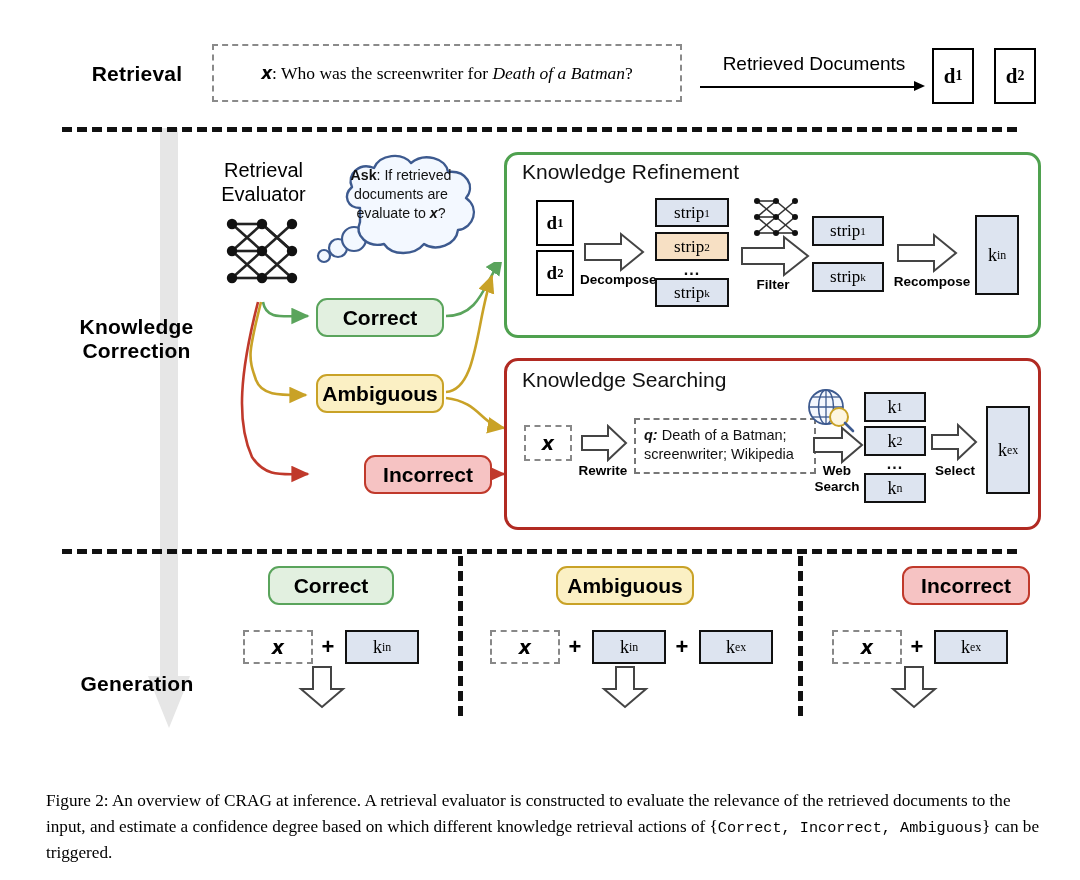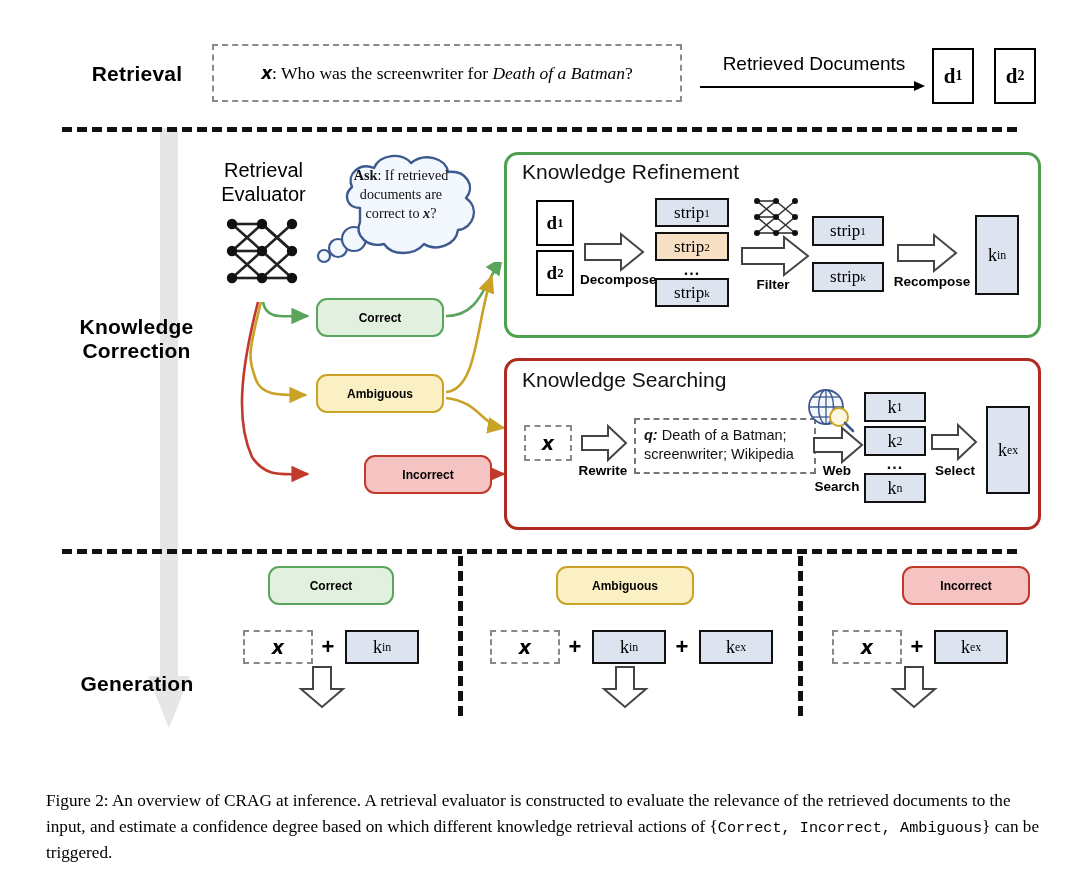--- a/index.html
+++ b/index.html
@@ -36,27 +36,27 @@
 
   
   .docbox{border:2.5px solid #000;background:#fff;
           font-family:"Liberation Serif",serif;font-weight:bold;font-size:21px;}
   .sub{font-size:.66em;vertical-align:sub;}
 
   
   .evaltitle{font-size:20px;line-height:1.2;}
 
   
-  .bubble-text{position:absolute;font-size:14.2px;line-height:1.34;text-align:center;color:#111;font-family:Liberation Serif, serif;}
+  .bubble-text{position:absolute;font-size:14.2px;line-height:1.34;text-align:center;color:#111;}
   .bubble-text b{font-weight:bold;}
   .bubble-text .bx{font-weight:bold;font-style:italic;}
 
   
   .pill{border-radius:11px;border-width:2.5px;border-style:solid;
-        font-weight:bold;font-size:12px;}
+        font-weight:bold;font-size:21px;}
   .pill.correct{background:#e2f0e0;border-color:#5aa45c;}
   .pill.ambig  {background:#fbf0c4;border-color:#c9a227;}
   .pill.incorrect{background:#f6c3c3;border-color:#c0392b;margin-left:48px;}
 
   
   .module{border-radius:14px;border-width:3px;border-style:solid;background:#fff;}
   .module.green{border-color:#4fa14f;}
   .module.red{border-color:#b12a22;}
   .module-title{position:absolute;font-size:21px;color:#111;}
 
@@ -183,21 +183,21 @@
              C166,24 176,40 166,52
              C180,62 174,82 158,84
              C156,99 136,106 124,98
              C114,110 92,110 84,98
              C68,102 54,90 60,76
              Z" fill="#f3f8ff" stroke="#3d5a8f" stroke-width="2.4" stroke-linejoin="round"></path>
   </svg>
   <div class="bubble-text" style="left:306px;top:166px;width:190px;">
     <div><b>Ask</b><span>: If retrieved</span></div>
     <div>documents are</div>
-    <div><span>correct to </span><span class="bx">x</span><span>?</span></div>
+    <div><span>evaluate to </span><span class="bx">x</span><span>?</span></div>
   </div>
 
   <svg class="abs" style="left:240px;top:262px;width:520px;height:260px;pointer-events:none;" viewBox="0 0 520 260">
     <defs>
       <marker id="ahG" markerWidth="8" markerHeight="8" refX="6.4" refY="3.2" orient="auto">
         <path d="M0,0 L7,3.2 L0,6.4 Z" fill="#5aa45c"></path>
       </marker>
       <marker id="ahY" markerWidth="8" markerHeight="8" refX="6.4" refY="3.2" orient="auto">
         <path d="M0,0 L7,3.2 L0,6.4 Z" fill="#c9a227"></path>
       </marker>

